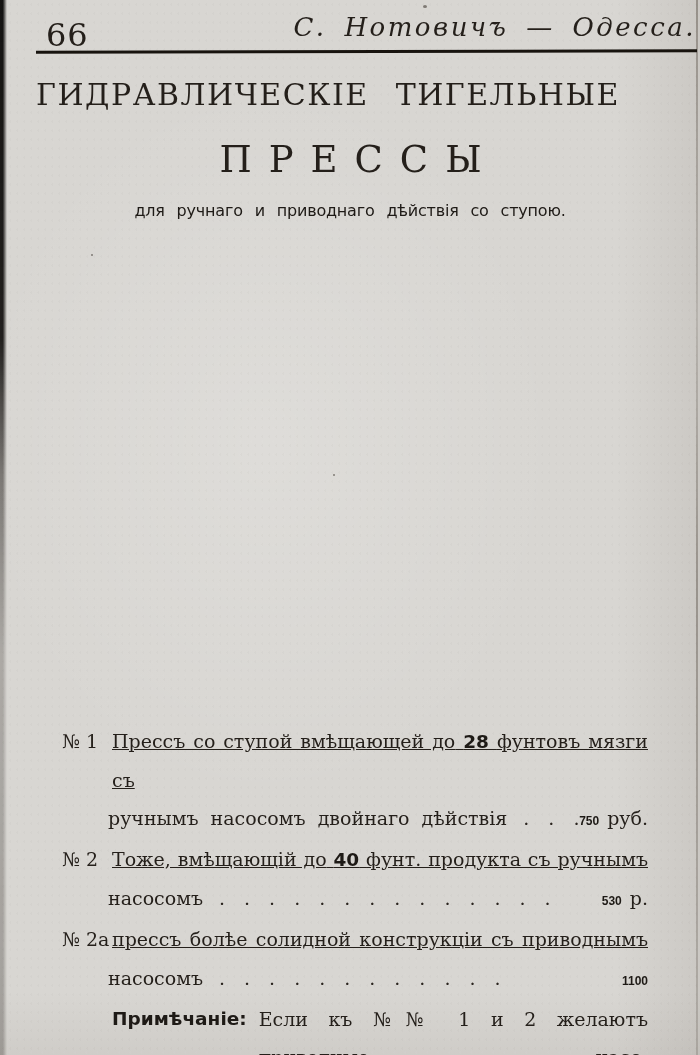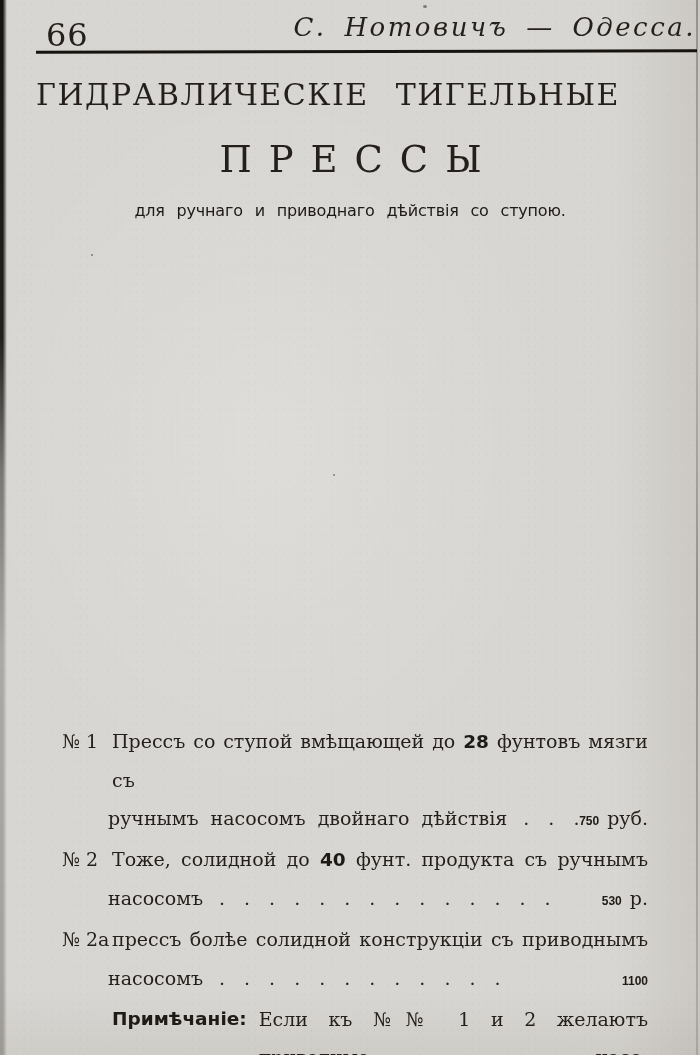--- a/index.html
+++ b/index.html
@@ -84,21 +84,21 @@
     color: #1e1a16;
   }
 
   
   .price-list {
     position: absolute; left: 62px; top: 722px; width: 586px;
     font-size: 19px; line-height: 38px;
   }
   .item-line1 { display: flex; }
   .item-number { min-width: 50px; white-space: nowrap; }
-  .item-line1-text { flex: 1; text-align: justify; text-align-last: justify; }
+  .item-line1-text { flex: 1; text-align: justify; text-align-last: justify; text-decoration: underline; }
   .inline-num {
     font-family: "DejaVu Sans", sans-serif; font-weight: bold;
     font-size: 18.5px; color: #1e1a16;
   }
   .item-line2 { display: flex; align-items: baseline; padding-left: 46px; justify-content: space-between; }
   .item-line2-text { white-space: nowrap; word-spacing: 6px; }
   .leader-dots {
     flex: 1; overflow: hidden; white-space: nowrap;
     letter-spacing: 19px; padding-left: 16px; padding-right: 4px;
     color: #2b251f;
@@ -152,21 +152,21 @@
       <span class="leader-dots">....</span>
       <span class="item-price">750</span>
       <span class="item-unit">руб.</span>
     </div>
   </div>
 
   <div class="price-item">
     <div class="item-line1">
       <span class="item-number">№ 2</span>
       <span class="item-line1-text">
-        <span>Тоже, солидной до</span>
+        <span>Тоже, вмѣщающій до</span>
         <span class="inline-num">40</span>
         <span>фунт. продукта съ ручнымъ</span>
       </span>
     </div>
     <div class="item-line2">
       <span class="item-line2-text">насосомъ</span>
       <span class="leader-dots">..............</span>
       <span class="item-price">530</span>
       <span class="item-unit">р.</span>
     </div>

